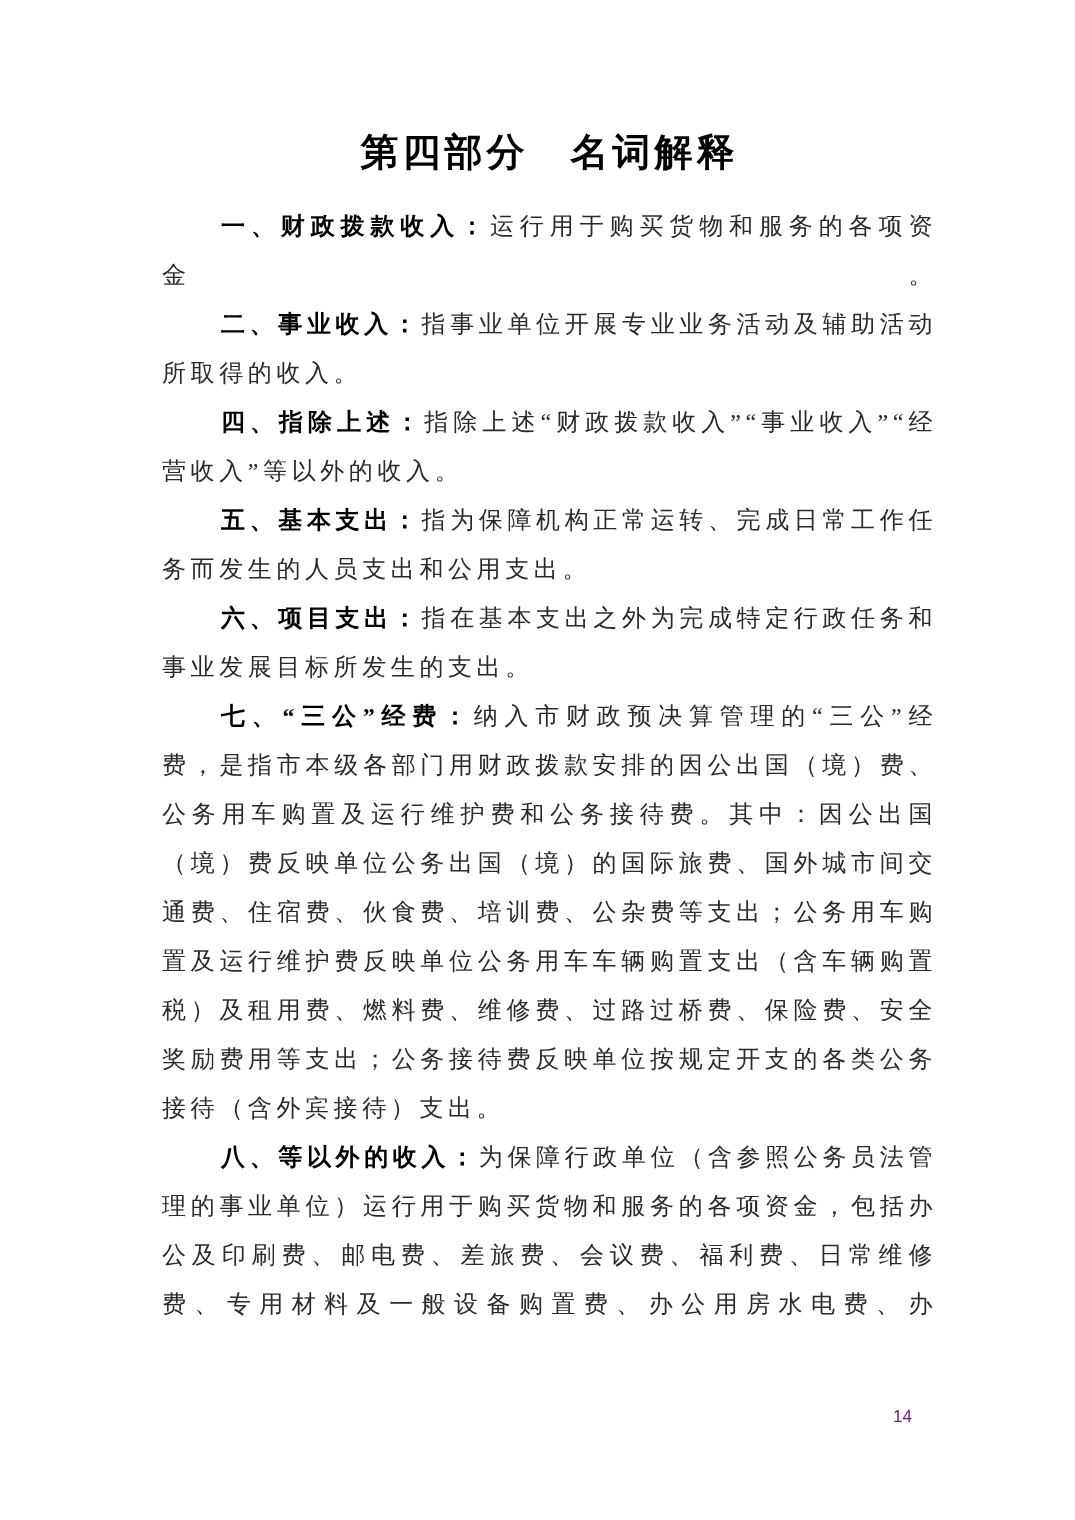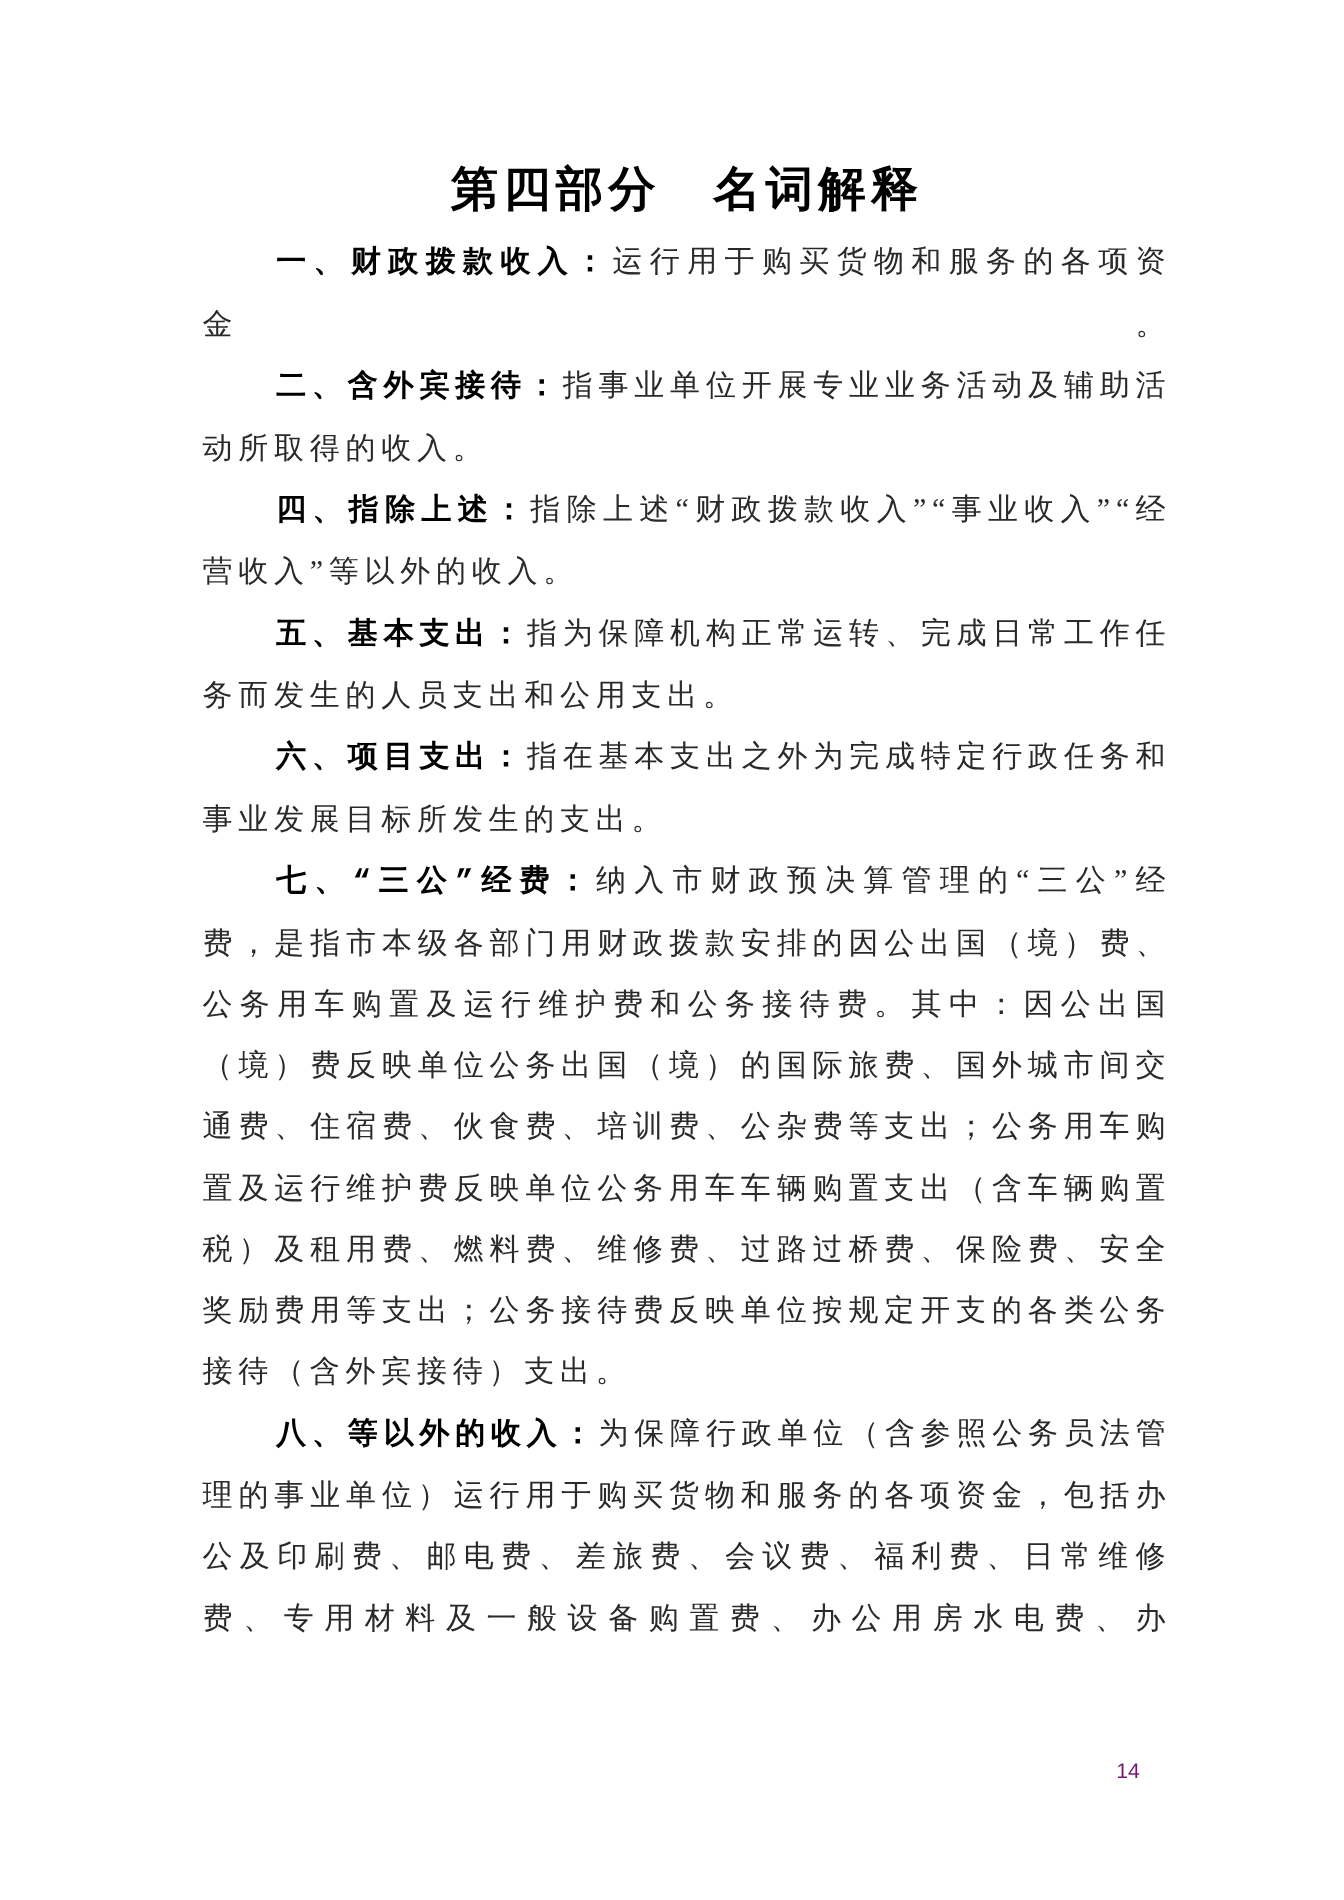--- a/index.html
+++ b/index.html
@@ -12,41 +12,41 @@
     font-family: "Liberation Serif", "DejaVu Serif", serif;
     color: #222222;
   }
   .sheet {
     position: absolute;
     left: 162px;
     top: 0;
     width: 775px;
   }
   .doc-title {
-    margin: 130px 0 12px 0;
+    margin: 130px 0 28px 0;
     font-family: "Liberation Sans", "DejaVu Sans", sans-serif;
     font-weight: bold;
     font-size: 38px;
     line-height: 44px;
     letter-spacing: 4px;
     text-align: center;
     color: #000000;
     white-space: nowrap;
   }
   p.def {
     margin: 0;
     font-size: 24px;
     line-height: 49px;
     letter-spacing: 4.6px;
     text-align: justify;
     text-indent: 59px;
     color: #2a2a2a;
   }
   p.def .lead {
-    font-family: Liberation Mono, monospace;
+    font-family: Liberation Serif, serif;
     font-weight: bold;
     color: #000000;
   }
   p.stretch {
     text-align-last: justify;
   }
   .page-number {
     position: absolute;
     left: 893px;
     top: 1406px;
@@ -58,21 +58,21 @@
 </style>
 </head>
 <body>
 
 <div class="sheet">
 
   <h1 class="doc-title">第四部分　名词解释</h1>
 
   <p class="def stretch"><span class="lead">一、财政拨款收入：</span><span>运行用于购买货物和服务的各项资金。</span></p>
 
-  <p class="def"><span class="lead">二、含外宾接待：</span><span>指事业单位开展专业业务活动及辅助活动所取得的收入。</span></p>
+  <p class="def"><span class="lead">二、事业收入：</span><span>指事业单位开展专业业务活动及辅助活动所取得的收入。</span></p>
 
 
   <p class="def"><span class="lead">四、指除上述：</span><span>指除上述“财政拨款收入”“事业收入”“经营收入”等以外的收入。</span></p>
 
   <p class="def"><span class="lead">五、基本支出：</span><span>指为保障机构正常运转、完成日常工作任务而发生的人员支出和公用支出。</span></p>
 
   <p class="def"><span class="lead">六、项目支出：</span><span>指在基本支出之外为完成特定行政任务和事业发展目标所发生的支出。</span></p>
 
   <p class="def"><span class="lead">七、“三公”经费：</span><span>纳入市财政预决算管理的“三公”经费，是指市本级各部门用财政拨款安排的因公出国（境）费、公务用车购置及运行维护费和公务接待费。其中：因公出国（境）费反映单位公务出国（境）的国际旅费、国外城市间交通费、住宿费、伙食费、培训费、公杂费等支出；公务用车购置及运行维护费反映单位公务用车车辆购置支出（含车辆购置税）及租用费、燃料费、维修费、过路过桥费、保险费、安全奖励费用等支出；公务接待费反映单位按规定开支的各类公务接待（含外宾接待）支出。</span></p>
 

